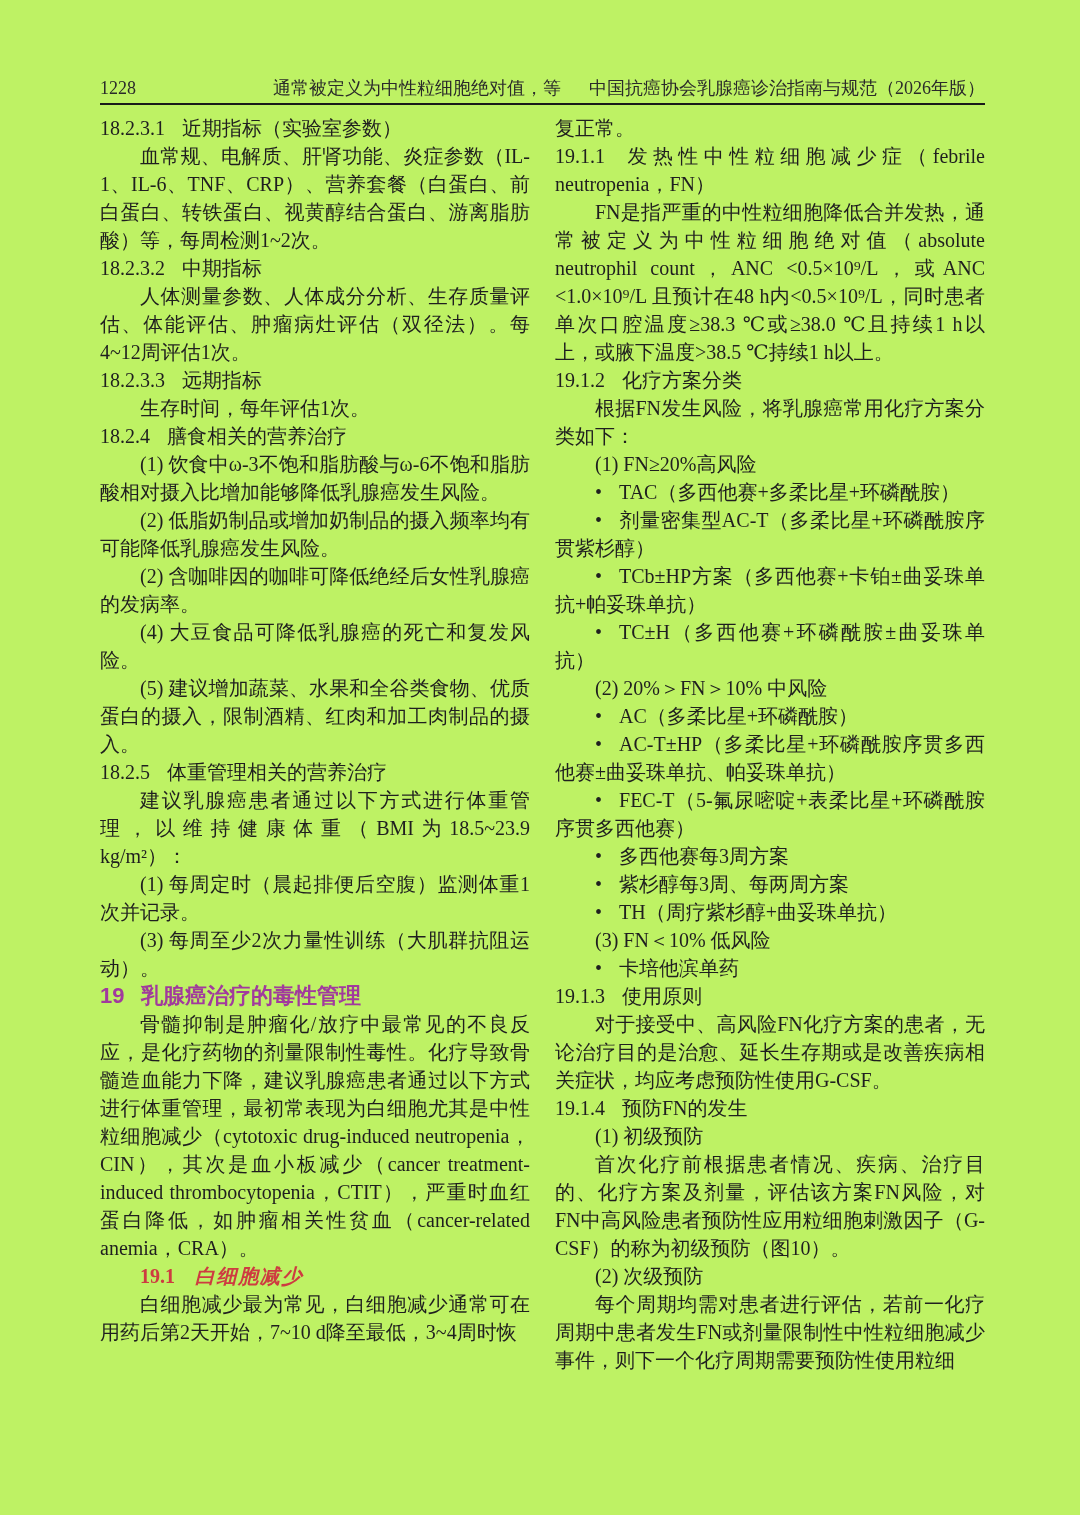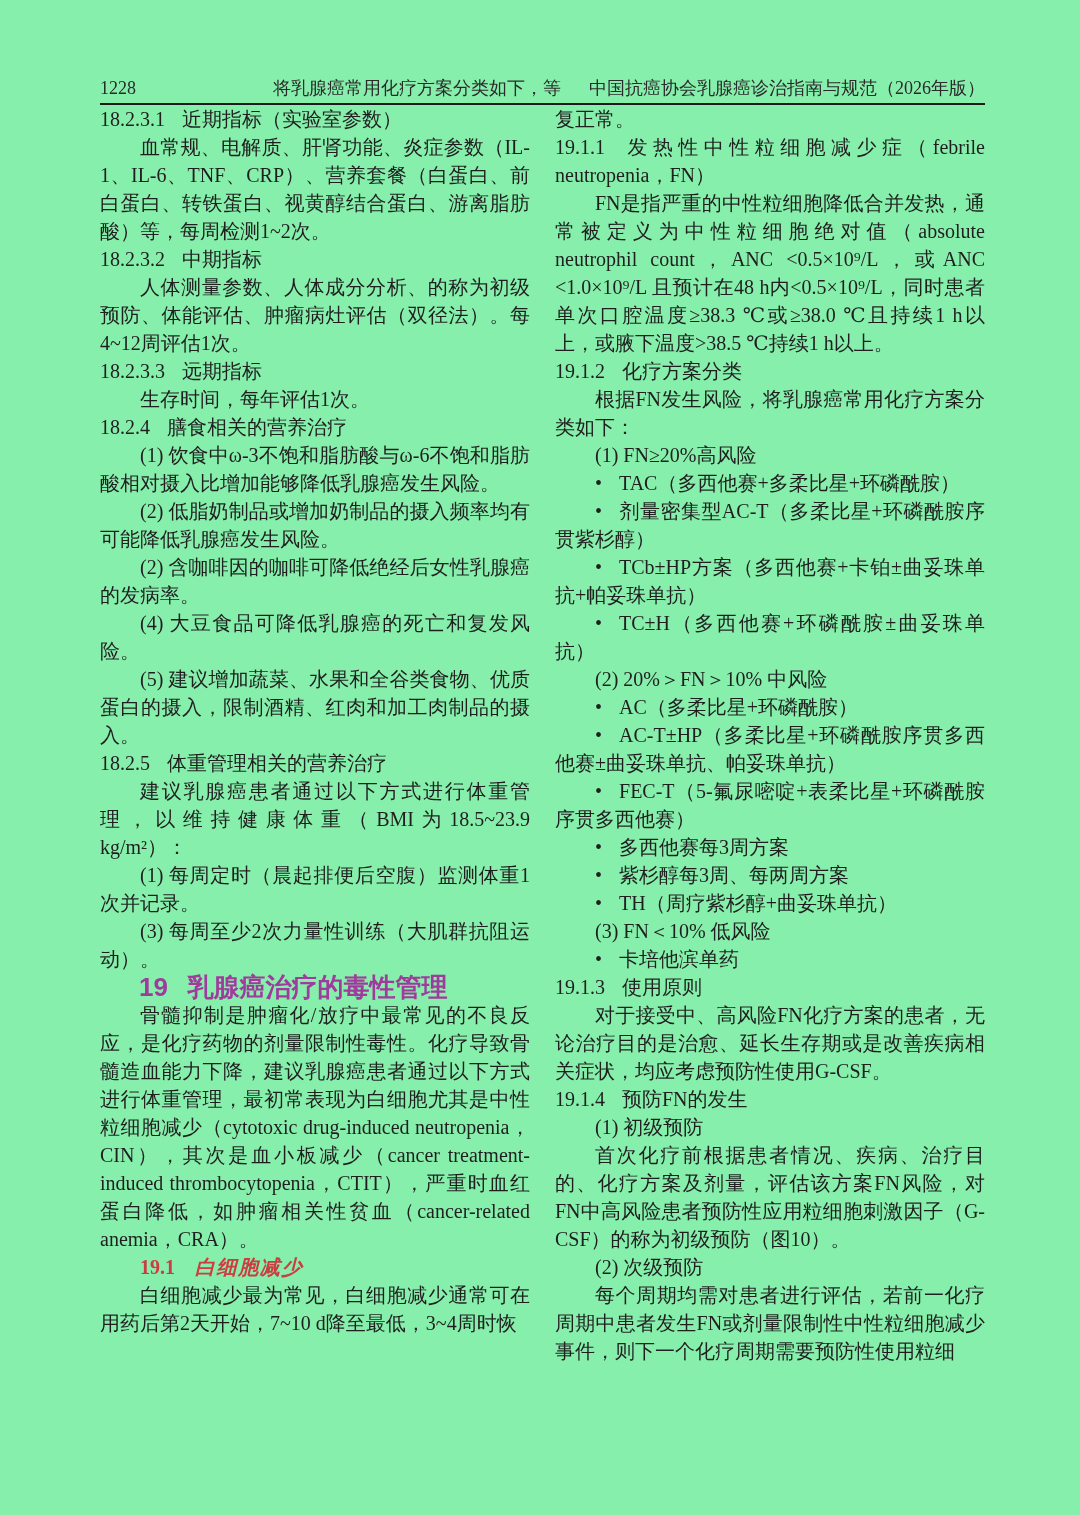--- a/index.html
+++ b/index.html
@@ -1,20 +1,20 @@
 <!DOCTYPE html>
 <html lang="zh" style="--c-section: #a13a9d; --c-subsection: #ce3b41;"><head>
 <meta charset="utf-8">
 <style>
   html, body { margin: 0; padding: 0; background: #ffffff; }
   .page {
     position: relative;
     width: 1080px;
     height: 1515px;
-    background: #86efac;
+    background: #bef264;
     color: #1f1f1f;
     font-family: "Liberation Serif", "DejaVu Serif", serif;
     overflow: hidden;
   }
   
   .pg-header {
     position: absolute;
     left: 100px;
     width: 885px;
     top: 76px;
@@ -31,21 +31,21 @@
     left: 100px;
     top: 103px;
     width: 885px;
     height: 2px;
     background: #1a1a1a;
   }
   
   .columns {
     position: absolute;
     left: 100px;
-    top: 105px;
+    top: 114px;
     width: 885px;
     display: flex;
     gap: 25px;
   }
   .col { width: 430px; flex: 0 0 430px; }
   .blk {
     margin: 0;
     font-size: 20px;
     line-height: 28px;
     text-align: justify;
@@ -55,51 +55,50 @@
   .cont   { text-indent: 0; }
   .bullet { text-indent: 2em; }
   .bullet .dot { margin-right: 0.85em; }
   
   .h4 { font-weight: 400; }
   .h4 .num { margin-right: 0.85em; }
   
   .h2 {
     font-family: "Liberation Sans", "DejaVu Sans", sans-serif;
     font-weight: 700;
-    font-size: 26px;
+    font-size: 22px;
     color: var(--c-section, #a13a9d);
-    margin-left: 39px;
   }
   .h2 .num { margin-right: 0.75em; }
   
   .h3 { color: var(--c-subsection, #ce3b41); font-weight: 700; margin-left: 40px; }
   .h3 .num { margin-right: 1em; }
   .h3 .ttl { font-style: italic; letter-spacing: 0.08em; }
 </style>
 </head>
 <body>
 
 <div class="page">
 
   <div class="pg-header">
     <span>1228</span>
     <span class="right-part">
-      <span class="ttl1">将乳腺癌常用化疗方案分类如下，等</span>
+      <span class="ttl1">通常被定义为中性粒细胞绝对值，等</span>
       <span class="ttl2">中国抗癌协会乳腺癌诊治指南与规范（2026年版）</span>
     </span>
   </div>
 
   <div class="header-rule"></div>
 
   <main class="columns">
     <section class="col" id="col-left">
         <div class="blk h4"><span class="num">18.2.3.1</span><span class="ttl">近期指标（实验室参数）</span></div>
         <p class="blk para">血常规、电解质、肝肾功能、炎症参数（IL-1、IL-6、TNF、CRP）、营养套餐（白蛋白、前白蛋白、转铁蛋白、视黄醇结合蛋白、游离脂肪酸）等，每周检测1~2次。</p>
         <div class="blk h4"><span class="num">18.2.3.2</span><span class="ttl">中期指标</span></div>
-        <p class="blk para">人体测量参数、人体成分分析、的称为初级预防、体能评估、肿瘤病灶评估（双径法）。每4~12周评估1次。</p>
+        <p class="blk para">人体测量参数、人体成分分析、生存质量评估、体能评估、肿瘤病灶评估（双径法）。每4~12周评估1次。</p>
         <div class="blk h4"><span class="num">18.2.3.3</span><span class="ttl">远期指标</span></div>
         <p class="blk para">生存时间，每年评估1次。</p>
         <div class="blk h4"><span class="num">18.2.4</span><span class="ttl">膳食相关的营养治疗</span></div>
         <p class="blk para">(1) 饮食中ω-3不饱和脂肪酸与ω-6不饱和脂肪酸相对摄入比增加能够降低乳腺癌发生风险。</p>
         <p class="blk para">(2) 低脂奶制品或增加奶制品的摄入频率均有可能降低乳腺癌发生风险。</p>
         <p class="blk para">(2) 含咖啡因的咖啡可降低绝经后女性乳腺癌的发病率。</p>
         <p class="blk para">(4) 大豆食品可降低乳腺癌的死亡和复发风险。</p>
         <p class="blk para">(5) 建议增加蔬菜、水果和全谷类食物、优质蛋白的摄入，限制酒精、红肉和加工肉制品的摄入。</p>
         <div class="blk h4"><span class="num">18.2.5</span><span class="ttl">体重管理相关的营养治疗</span></div>
         <p class="blk para">建议乳腺癌患者通过以下方式进行体重管理，以维持健康体重（BMI为18.5~23.9 kg/m²）：</p>

